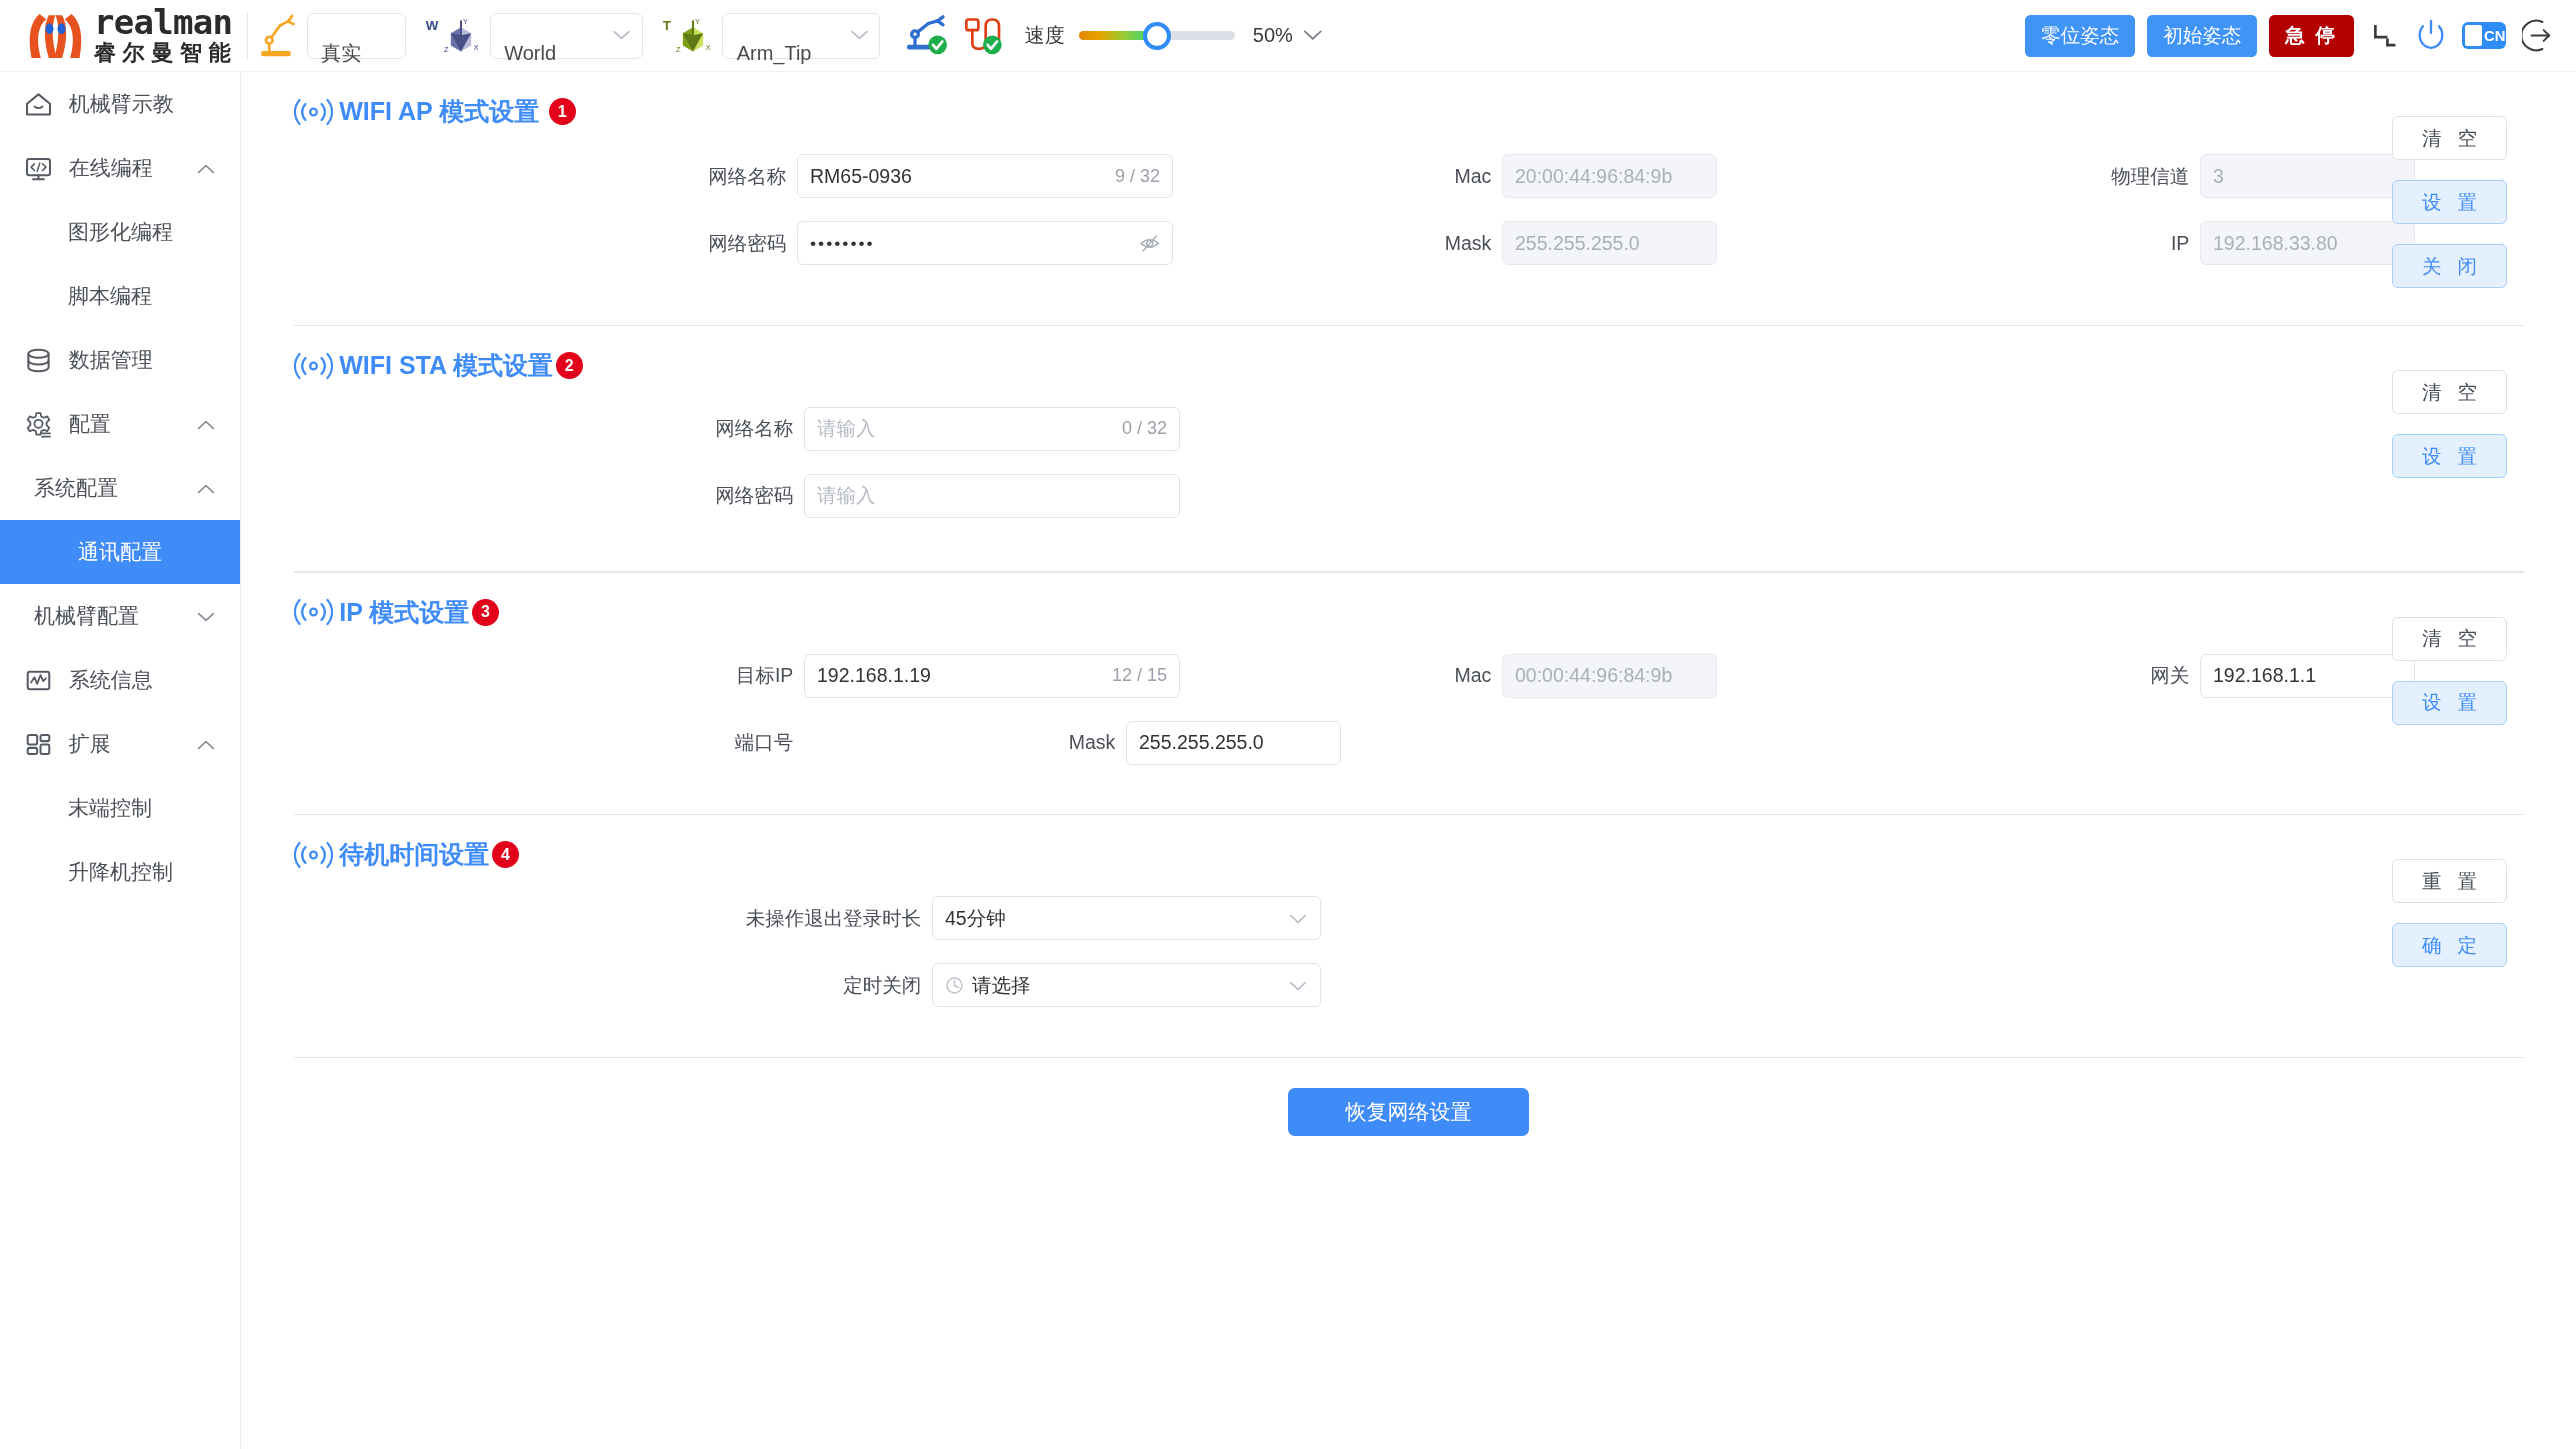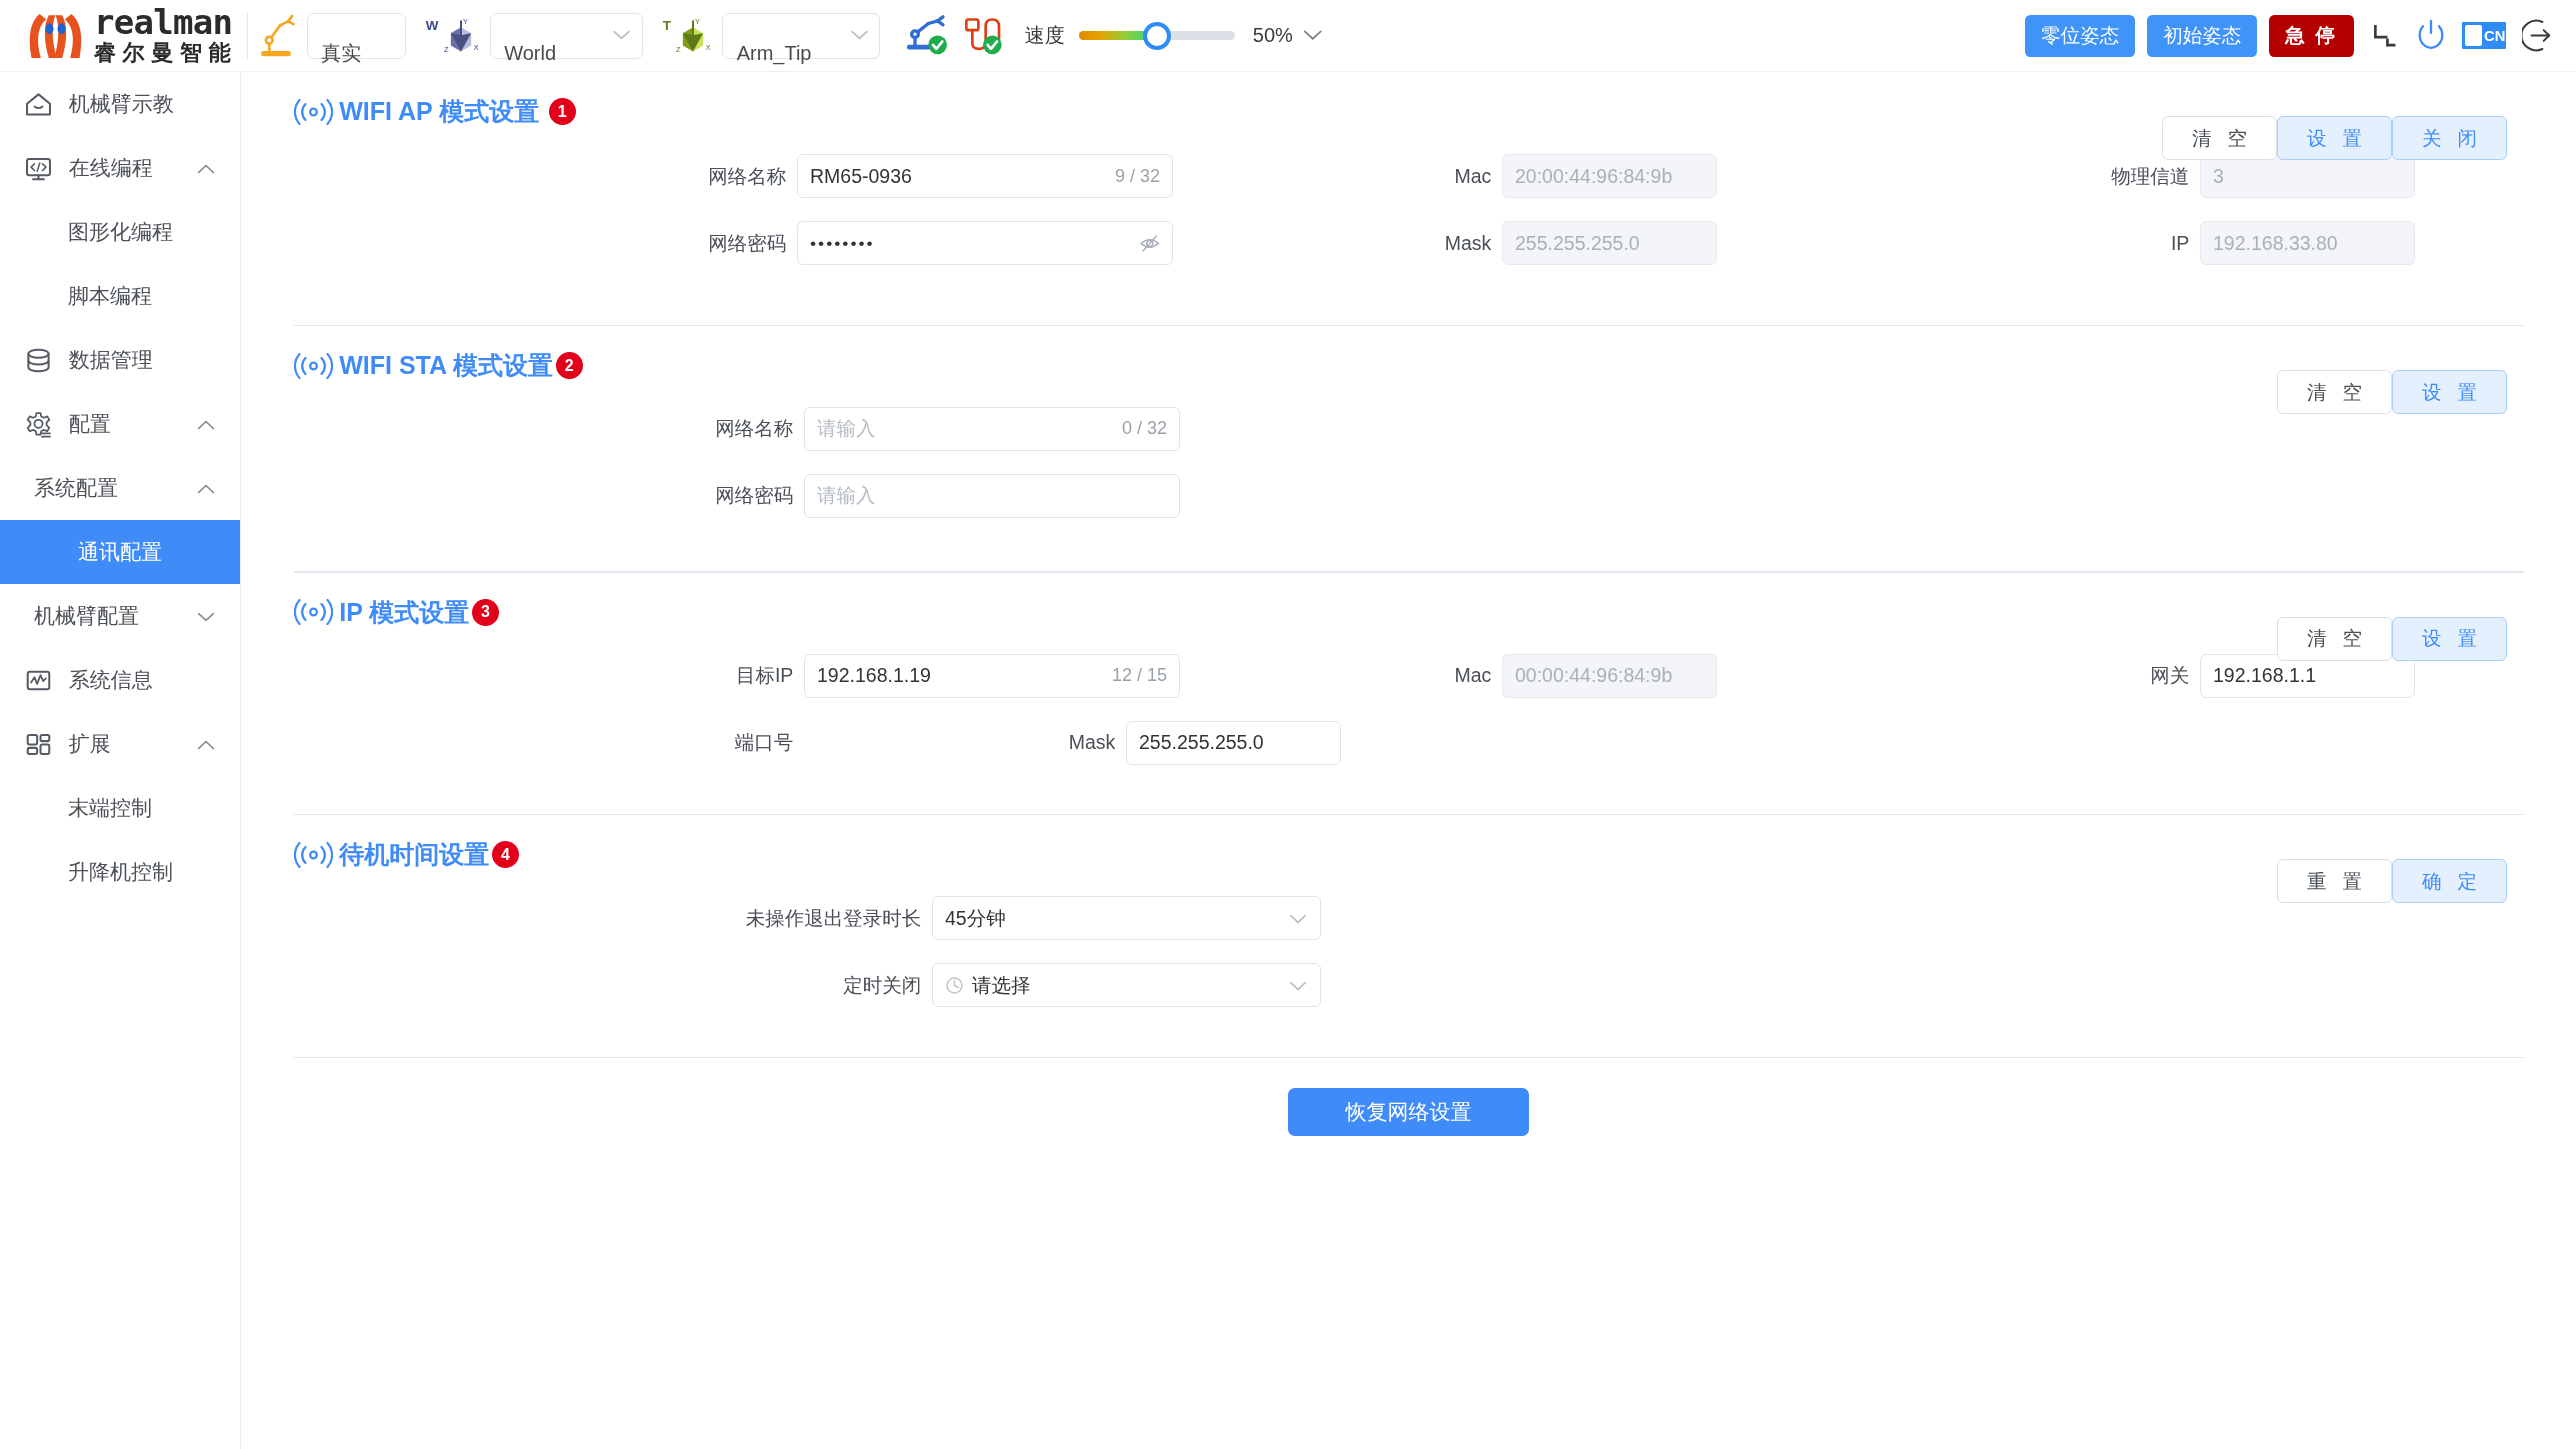--- a/index.html
+++ b/index.html
@@ -61,21 +61,21 @@
   .topbar-right { margin-left: auto; display: flex; align-items: center; padding-right: 20px; }
   .btn-pill {
     height: 42px; padding: 0 16px; border-radius: 5.4px; border: none;
     font-size: 19.5px; color: #fff; background: #4093f7;
     cursor: pointer; margin-left: 12px;
     font-family: inherit; display: flex; align-items: center; justify-content: center;
   }
   .btn-estop { background: #b50000; font-weight: 700; letter-spacing: 2.7px; }
   .tr-icon { margin-left: 16px; display: flex; align-items: center; cursor: pointer; }
   .lang-toggle {
-    margin-left: 14.8px; width: 44px; height: 27px; border-radius: 1px;
+    margin-left: 14.8px; width: 44px; height: 27px; border-radius: 6px;
     background: #2f8cf7; display: flex; align-items: center; cursor: pointer;
   }
   .lang-knob { width: 17.4px; height: 21.5px; background: #fff; border-radius: 2px; margin-left: 2.7px; }
   .lang-txt { color: #fff; font-size: 14.8px; font-weight: 700; margin-left: 2px; }
 
   
   .sidebar {
     position: absolute; top: 72px; left: 0; width: 241px; height: 1377px;
     background: #fff; border-right: 0.7px solid #e7e9ee;
   }
@@ -131,21 +131,21 @@
   .inp .eye { margin-left: auto; color: #a8aeb8; padding-left: 12px; display: flex; }
   .inp .dots { letter-spacing: 2px; font-size: 17.4px; }
   .sel {
     height: 44px; border: 0.7px solid #dfe3ea; border-radius: 6px;
     background: #fff; display: flex; align-items: center; padding: 0 12px;
     font-size: 19.5px; color: #333; cursor: pointer;
   }
   .sel .chev2 { margin-left: auto; color: #b8bcc4; padding-left: 12px; }
   .sel .clock { color: #bfc4cd; margin-right: 8px; display: flex; }
 
-  .btncol { position: absolute; right: 42px; display: flex; flex-direction: row; }
+  .btncol { position: absolute; right: 42px; display: flex; flex-direction: column; }
   .abtn {
     width: 115px; height: 44px; border-radius: 6px; font-size: 19.5px;
     display: flex; align-items: center; justify-content: center;
     letter-spacing: 5.4px; text-indent: 5.4px; cursor: pointer; font-family: inherit;
   }
   .abtn.plain { border: 0.7px solid #dcdfe6; background: #fff; color: #494f57; }
   .abtn.light { border: 0.7px solid #a9cffb; background: #e5f0fe; color: #3f8cf8; }
   .mb { margin-bottom: 20px; }
 
   .footer-wrap { display: flex; justify-content: center; padding-top: 29.5px; }

